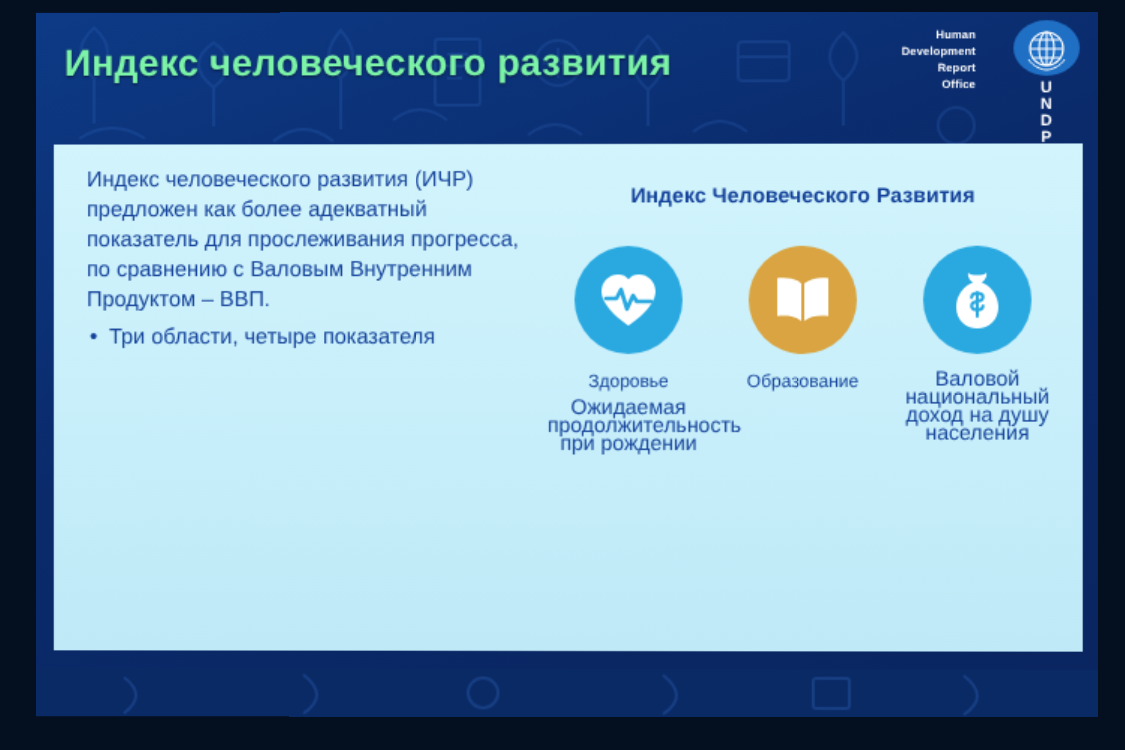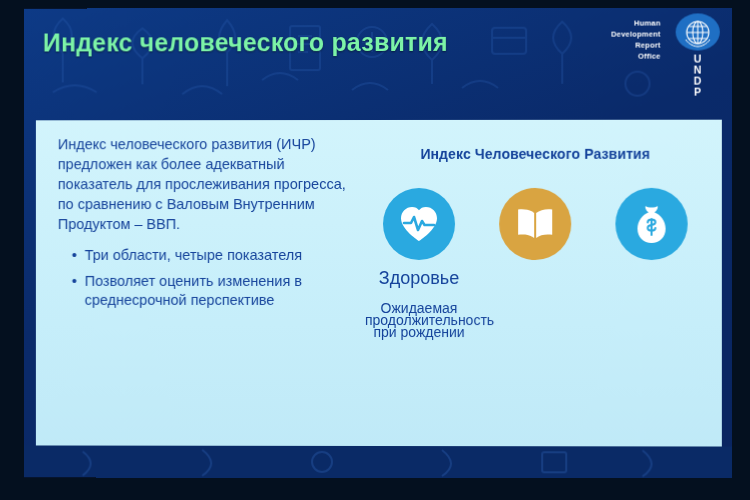--- a/index.html
+++ b/index.html
@@ -69,21 +69,21 @@
     white-space: nowrap;
     text-shadow: 0 1px 2px rgba(0,0,0,.45);
   }
 
   .undp-logo {
     position: absolute;
     right: 14px;
     top: 6px;
     display: flex;
     align-items: flex-start;
-    gap: 14px;
+    gap: 24px;
     margin-left: 16px;
   }
   .undp-text {
     text-align: right;
     color: #ffffff;
     font-size: 7.5px;
     line-height: 11px;
     font-weight: bold;
     padding-top: 4px;
     letter-spacing: .2px;
@@ -111,21 +111,21 @@
     line-height: 11px;
     letter-spacing: .5px;
     margin-top: 3px;
     text-align: center;
   }
 
   
   .card {
     position: absolute;
     left: 13px;
-    top: 112px;
+    top: 88px;
     width: 686px;
     height: 338px;
     background: #ccf2fb;
     background: linear-gradient(180deg, #d2f4fc 0%, #c6eefa 60%, #bfe9f7 100%);
   }
 
   .left-col {
     position: absolute;
     left: 22px;
     top: 14px;
@@ -133,21 +133,21 @@
     color: #123a8a;
   }
   .lead {
     font-size: 14.5px;
     line-height: 20px;
     color: #15439b;
     margin: 0 0 6px 0;
   }
   ul.bullets {
     list-style: none;
-    margin: 12px;
+    margin: 0;
     padding: 0;
   }
   ul.bullets li {
     position: relative;
     padding-left: 15px;
     font-size: 14.5px;
     line-height: 19.5px;
     color: #15439b;
     margin-bottom: 6px;
   }
@@ -190,24 +190,24 @@
     margin: 0 auto 10px auto;
     display: flex;
     align-items: center;
     justify-content: center;
   }
   .c-health { background: #2aa9e0; }
   .c-edu    { background: #d9a441; }
   .c-income { background: #2aa9e0; }
 
   .icon-label {
-    font-size: 18px;
+    font-size: 12px;
     color: #15439b;
     line-height: 16px;
-    margin-bottom: 16px;
+    margin-bottom: 3px;
   }
   .icon-sub {
     font-size: 14px;
     color: #15439b;
     line-height: 12px;
   }
 
   
   .footer-dark {
     position: absolute;
@@ -307,21 +307,20 @@
         </div>
       </div>
     </div>
 
     <div class="card">
 
       <div class="left-col">
         <p class="lead">Индекс человеческого развития (ИЧР) предложен как более адекватный показатель для прослеживания прогресса, по сравнению с Валовым Внутренним Продуктом – ВВП.</p>
         <ul class="bullets">
           <li>Три области, четыре показателя</li>
-          <li>Позволяет оценить изменения в среднесрочной перспективе</li>
         </ul>
       </div>
 
       <div class="right-col">
         <div class="right-title">Индекс Человеческого Развития</div>
 
         <div class="icons-row">
 
           <div class="icon-col">
             <div class="circle c-health">
@@ -334,29 +333,31 @@
             <div class="icon-sub">Ожидаемая продолжительность при рождении</div>
           </div>
 
           <div class="icon-col">
             <div class="circle c-edu">
               <svg width="44" height="36" viewBox="0 0 44 36" fill="#ffffff">
                 <path d="M21 7C17 3.6 10.8 2.6 5 3.4v25.4c5.8-.8 12-.2 16 3.2V7z"></path>
                 <path d="M23 7c4-3.4 10.2-4.4 16-3.6v25.4c-5.8-.8-12-.2-16 3.2V7z"></path>
               </svg>
             </div>
+            <div class="icon-label">Образование</div>
           </div>
 
           <div class="icon-col">
             <div class="circle c-income">
               <svg width="38" height="42" viewBox="0 0 38 42" fill="#ffffff">
                 <path d="M13 3c2 2 10 2 12 0 .8 2.4-1.2 5-3 6.4 5.8 2.2 11 8.4 11 16.4 0 8.6-6 14.2-14 14.2S5 34.4 5 25.8C5 17.8 10.2 11.6 16 9.4 14.2 8 12.2 5.4 13 3z"></path>
                 <path d="M19 16v16M15.2 19.4c0-1.8 1.7-2.8 3.8-2.8s3.8 1 3.8 2.6-1.4 2.4-3.8 2.8c-2.4.4-3.8 1.2-3.8 2.9 0 1.7 1.7 2.7 3.8 2.7s3.8-1 3.8-2.7" stroke="#2aa9e0" stroke-width="2" fill="none" stroke-linecap="round"></path>
               </svg>
             </div>
+            <div class="icon-sub">Валовой национальный доход на душу населения</div>
           </div>
 
         </div>
       </div>
     </div>
 
     <div class="footer-dark">
       <svg width="712" height="32" viewBox="0 0 712 32" fill="none" stroke="#2f63b8" stroke-width="2">
         <path d="M60 6 q16 12 0 24"></path>
         <path d="M180 4 q18 14 0 26"></path>

